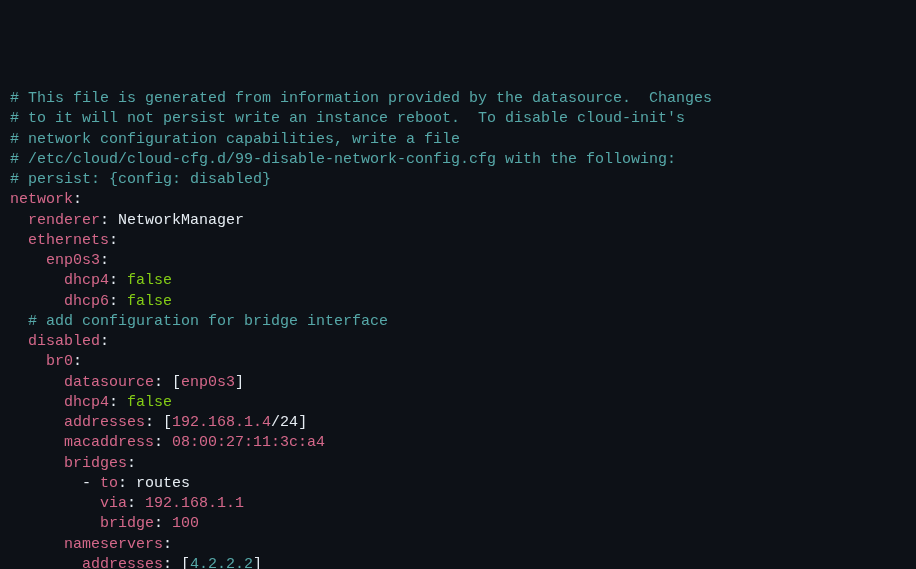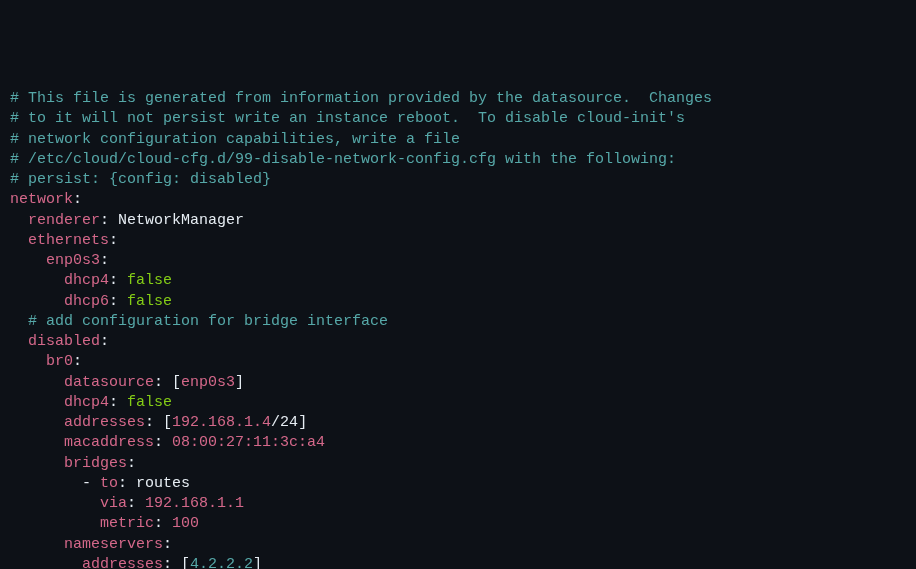--- a/index.html
+++ b/index.html
@@ -49,21 +49,21 @@
   <span class="comment"># add configuration for bridge interface</span>
   <span class="key">disabled</span><span class="colon">:</span>
     <span class="key">br0</span><span class="colon">:</span>
       <span class="key">datasource</span><span class="colon">:</span> <span class="bracket">[</span><span class="string">enp0s3</span><span class="bracket">]</span>
       <span class="key">dhcp4</span><span class="colon">:</span> <span class="bool">false</span>
       <span class="key">addresses</span><span class="colon">:</span> <span class="bracket">[</span><span class="string">192.168.1.4</span><span class="value-white">/24</span><span class="bracket">]</span>
       <span class="key">macaddress</span><span class="colon">:</span> <span class="string">08:00:27:11:3c:a4</span>
       <span class="key">bridges</span><span class="colon">:</span>
         <span class="dash">- </span><span class="key">to</span><span class="colon">:</span> <span class="value-white">routes</span>
           <span class="key">via</span><span class="colon">:</span> <span class="string">192.168.1.1</span>
-          <span class="key">metric</span><span class="colon">:</span> <span class="number">100</span>
+          <span class="key">bridge</span><span class="colon">:</span> <span class="number">100</span>
       <span class="key">nameservers</span><span class="colon">:</span>
         <span class="key">addresses</span><span class="colon">:</span> <span class="bracket">[</span><span class="nameserver-val">4.2.2.2</span><span class="bracket">]</span>
       
          
        
    </div>
 
 
 
 

